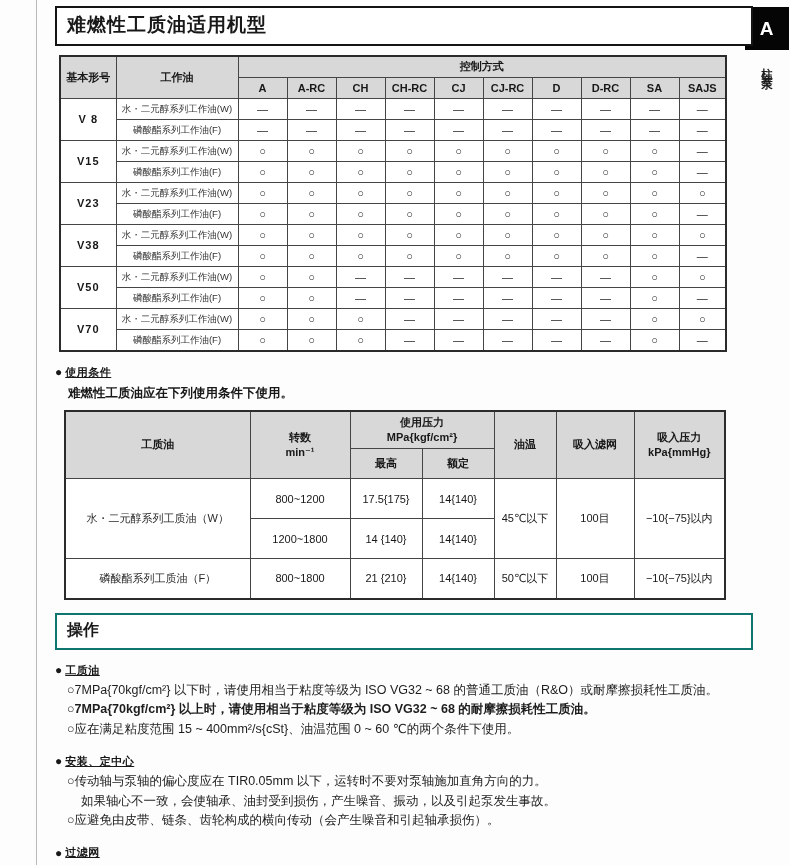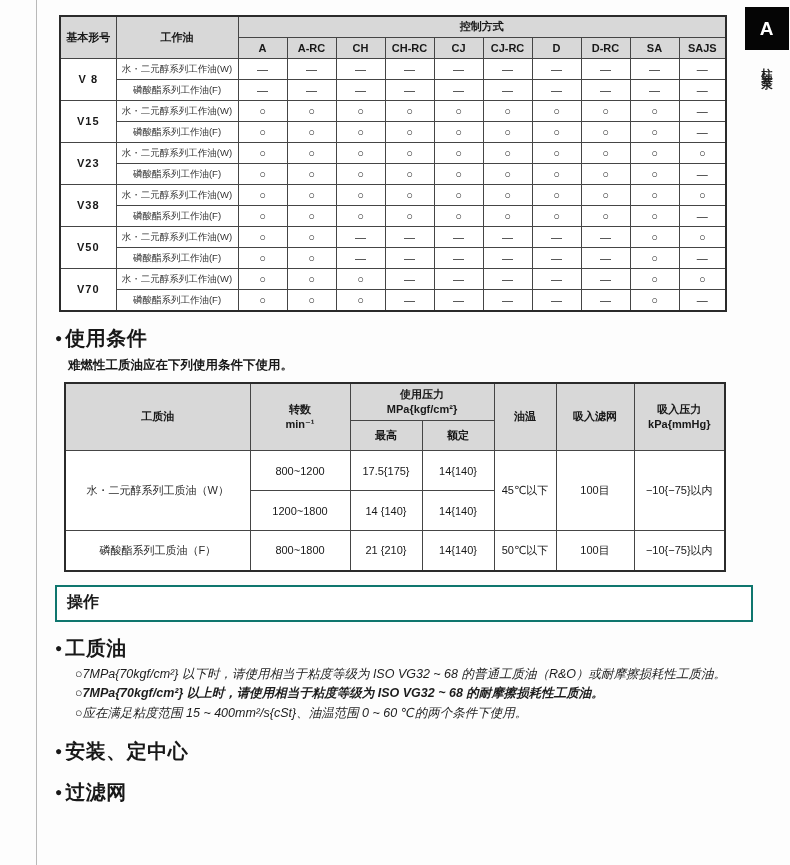--- a/index.html
+++ b/index.html
@@ -38,58 +38,59 @@
   .t1 thead th { font-size: 11px; height: 21px; }
   .t1 td { height: 20px; line-height: 20px; }
   .t1 .model-cell { font-size: 11px; font-weight: bold; letter-spacing: 1px; }
   .t1 .oil-cell { font-size: 9.5px; color: #333; }
   .t1 .mark-cell { font-size: 11px; color: #222; }
 
   .note { margin: 7px 0 0 2px; font-size: 12px; color: #2e2e2e; }
 
   .sec-head { display: flex; align-items: center; margin-top: 13px; font-weight: bold; }
   .sec-head .blt { font-size: 12px; margin-right: 3px; }
-  .sec-head .sec-title { font-size: 20px; letter-spacing: 0.5px; }
+  .sec-head .sec-title { font-size: 11px; letter-spacing: 0.5px; text-decoration: underline; }
   .intro { font-size: 12.5px; margin: 5px 0 0 13px; font-weight: bold; }
 
   .t2 { width: 660px; margin: 8px 0 0 9px; border: 2px solid #2b2b2b; }
   .t2 thead th { font-size: 11px; }
   .t2 .h1 th { height: 38px; }
   .t2 .h2 th { height: 30px; }
   .t2 td { height: 40px; font-size: 11px; }
   .t2 .oil-name { font-size: 11px; color: #2a2a2a; }
   .line { display: block; line-height: 1.35; }
 
   .op-box {
     border: 2px solid #0f766e; margin-top: 13px; padding: 5px 10px 7px;
     font-size: 16px; font-weight: bold; background: #fff;
   }
   .op-sec { margin-top: 14px; }
   .op-sec:first-child { margin-top: 8px; }
-  .op-items { margin: 3px 0 0 20px; font-style: italic; }
+  .op-items { margin: 3px 0 0 12px; }
   .op-item {
     font-size: 12.5px; line-height: 1.58; color: #1d1d1d;
     padding-left: 14px; text-indent: -14px; white-space: pre-line;
   }
   .op-item.bold { font-weight: bold; }
 </style>
 </head>
 <body>
 
 <div class="left-rule"></div>
 
 <div class="sidebar">
   <div class="tab-a">A</div>
   <div class="tab-label-wrap">
     <span class="tab-label">柱塞泵</span>
   </div>
 </div>
 
 <div class="content">
 
+  <div class="title-box">难燃性工质油适用机型</div>
 
   <table class="t1">
     <colgroup>
       <col style="width:56px">
         <col style="width:122px">
       <col style="width:49px">
         <col style="width:49px">
         <col style="width:49px">
         <col style="width:49px">
       <col style="width:49px">
@@ -363,20 +364,25 @@
           <div class="op-item">○7MPa{70kgf/cm²} 以下时，请使用相当于粘度等级为 ISO VG32 ~ 68 的普通工质油（R&amp;O）或耐摩擦损耗性工质油。</div>
           <div class="op-item bold">○7MPa{70kgf/cm²} 以上时，请使用相当于粘度等级为 ISO VG32 ~ 68 的耐摩擦损耗性工质油。</div>
           <div class="op-item">○应在满足粘度范围 15 ~ 400mm²/s{cSt}、油温范围 0 ~ 60 ℃的两个条件下使用。</div>
         </div>
       </div>
       <div class="op-sec">
         <div class="sec-head">
           <span class="blt">●</span>
           <span class="sec-title">安装、定中心</span>
         </div>
+        <div class="op-items">
+          <div class="op-item">○传动轴与泵轴的偏心度应在 TIR0.05mm 以下，运转时不要对泵轴施加直角方向的力。
+如果轴心不一致，会使轴承、油封受到损伤，产生噪音、振动，以及引起泵发生事故。</div>
+          <div class="op-item">○应避免由皮带、链条、齿轮构成的横向传动（会产生噪音和引起轴承损伤）。</div>
+        </div>
       </div>
       <div class="op-sec">
         <div class="sec-head">
           <span class="blt">●</span>
           <span class="sec-title">过滤网</span>
         </div>
       </div>
     </div>
 
 </div>

